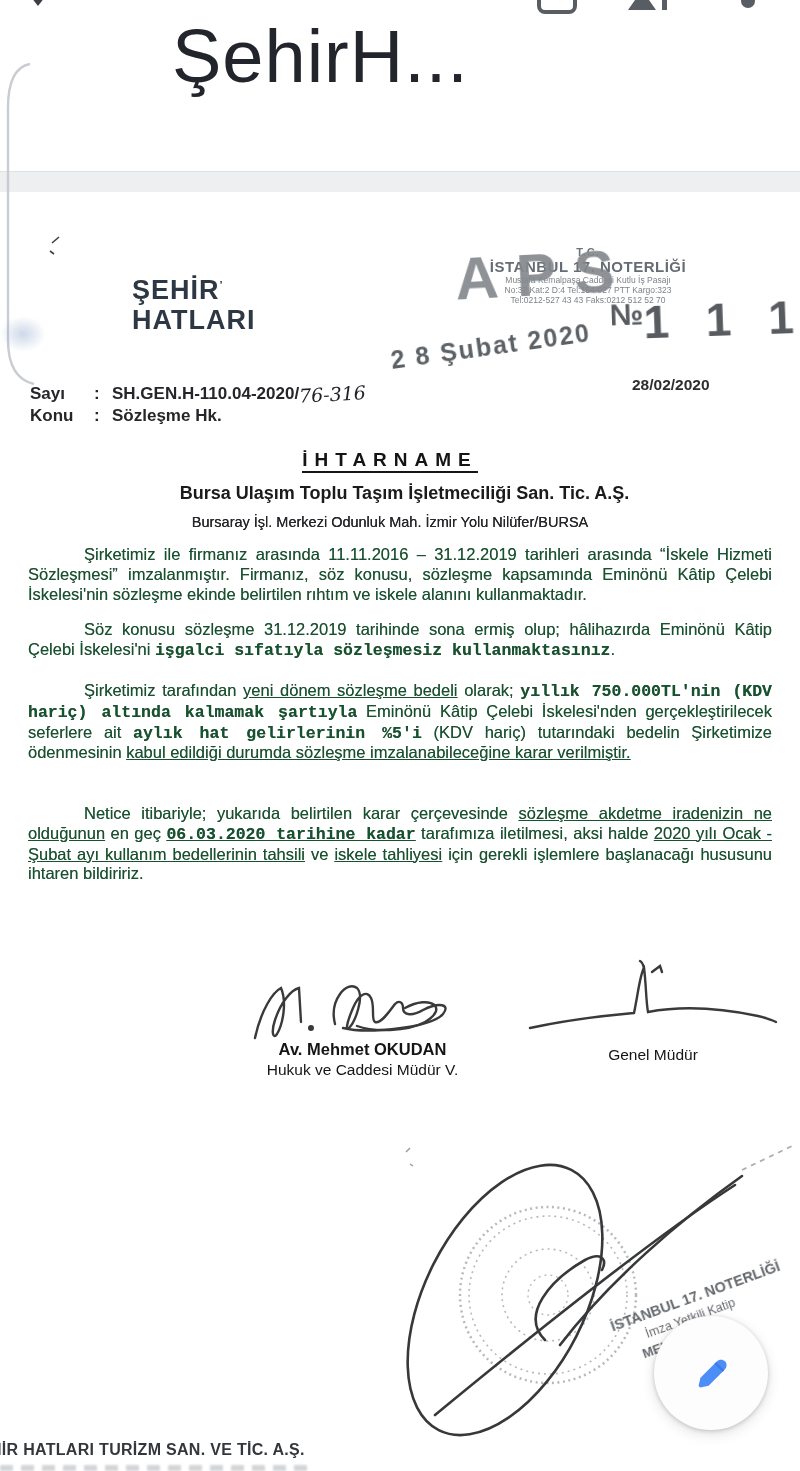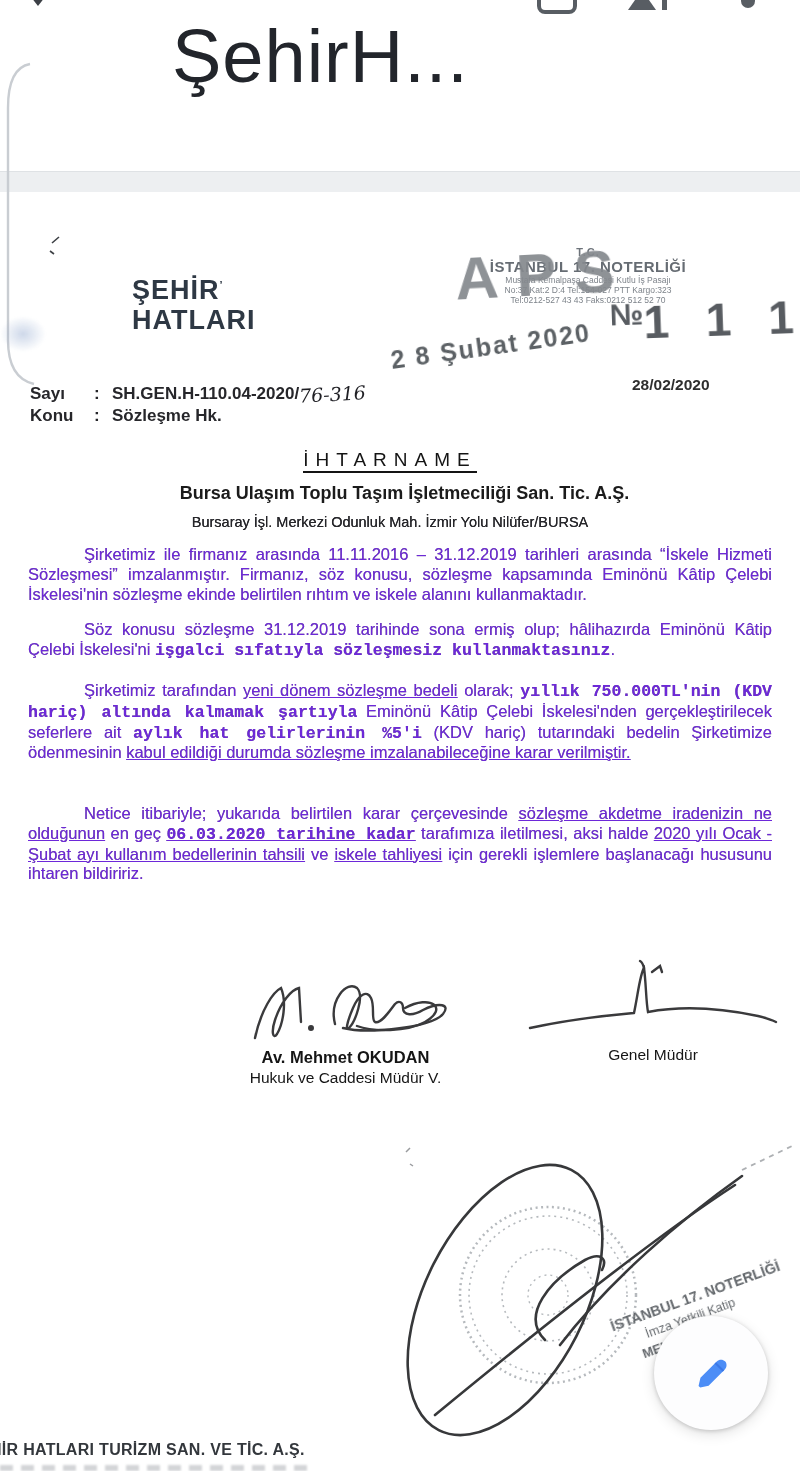--- a/index.html
+++ b/index.html
@@ -44,36 +44,36 @@
   .typed-date { position:absolute; left:632px; top:376px; font-size:15.5px; font-weight:700; color:#2e2e2e; }
 
   .refs { position:absolute; left:30px; top:383px; font-size:17px; font-weight:700; color:#26262a; line-height:22px; }
   .refs .row { display:flex; }
   .refs .lbl { width:64px; }
   .refs .sep { width:18px; }
   .handwritten { font-family:"DejaVu Serif", serif; font-style:italic; font-weight:400;
     font-size:19px; display:inline-block; transform:rotate(-3deg); color:#1f1f24; }
 
   .title-line { position:absolute; left:0; top:449px; width:780px; text-align:center; }
-  .title-line span { font-size:19px; font-weight:400; letter-spacing:7px; color:#141414;
+  .title-line span { font-size:19px; font-weight:700; letter-spacing:7px; color:#141414;
     border-bottom:2px solid #141414; padding-bottom:1px;text-align:center; }
   .recipient { position:absolute; left:0; top:483px; width:790px; text-align:center;
     font-size:18px; font-weight:700; color:#1b1b1b;padding-left:19px; }
   .recipient-addr { position:absolute; left:0; top:514px; width:780px; text-align:center;
     font-size:14.5px; color:#26262a; text-shadow:0 0 .4px #26262a; }
 
   .para { position:absolute; left:28px; width:744px; font-size:16.5px; line-height:19.8px;
-    text-align:justify; text-indent:56px; color:#6d28d9; text-shadow:0 0 .4px rgba(20,20,20,.55); }
+    text-align:justify; text-indent:56px; color:#14532d; text-shadow:0 0 .4px rgba(20,20,20,.55); }
   .p1 { top:545px; } .p2 { top:620px; } .p3 { top:681px; } .p4 { top:784px;margin-top:20px; }
   .b { font-weight:700;font-family:Liberation Mono, monospace; } .u { text-decoration:underline; }
 
   .sig-block { position:absolute; text-align:center; color:#151515; }
   .sig-name { font-size:16.5px; font-weight:700; }
   .sig-title { font-size:15.5px; margin-top:2px; }
-  .sig-left { left:218px; top:1040px; width:255px;margin-top:8px; }
+  .sig-left { left:235px; top:1040px; width:255px; }
   .sig-right { left:528px; top:1044px; width:250px; }
   .sig-svg { position:absolute; }
 
   .smudge { position:absolute; left:0; top:316px; width:46px; height:36px; border-radius:50%;
     background:radial-gradient(ellipse at center, rgba(125,152,198,.38), rgba(125,152,198,0) 70%);
     filter:blur(1px); }
 
   .footer { position:absolute; left:-10px; top:1441px; font-size:16px; font-weight:700;
     letter-spacing:0.3px; color:#33373c; white-space:nowrap; }
   .footer-sub { position:absolute; left:0px; top:1465px; width:310px; height:6px; opacity:.45;

